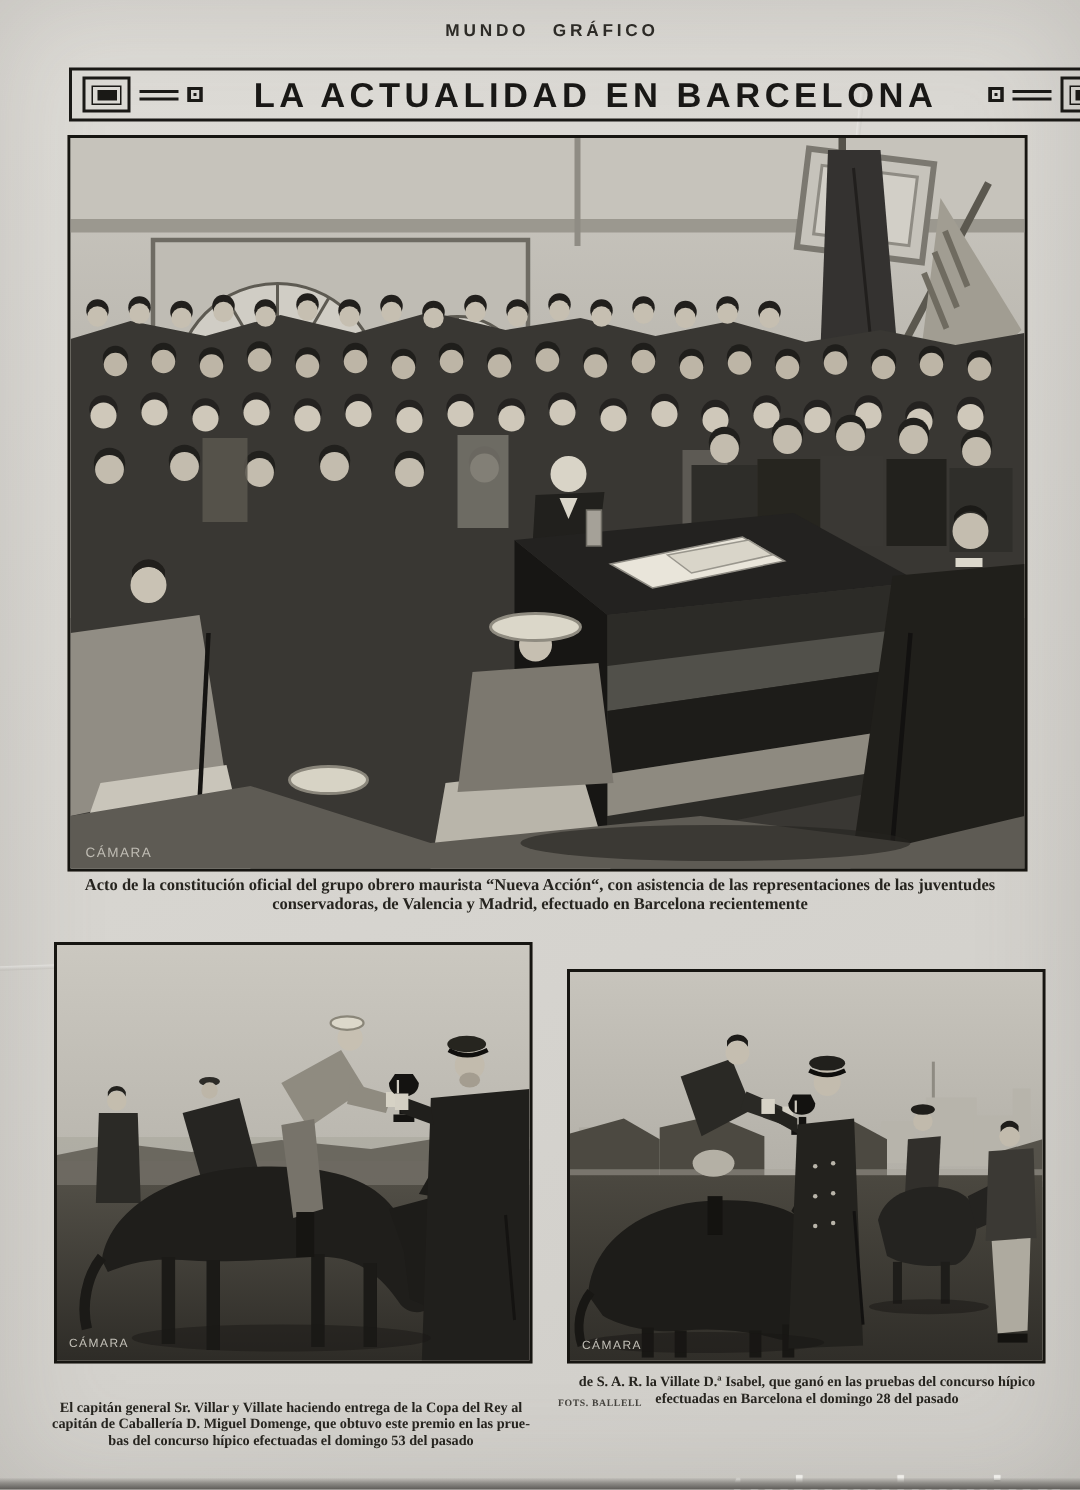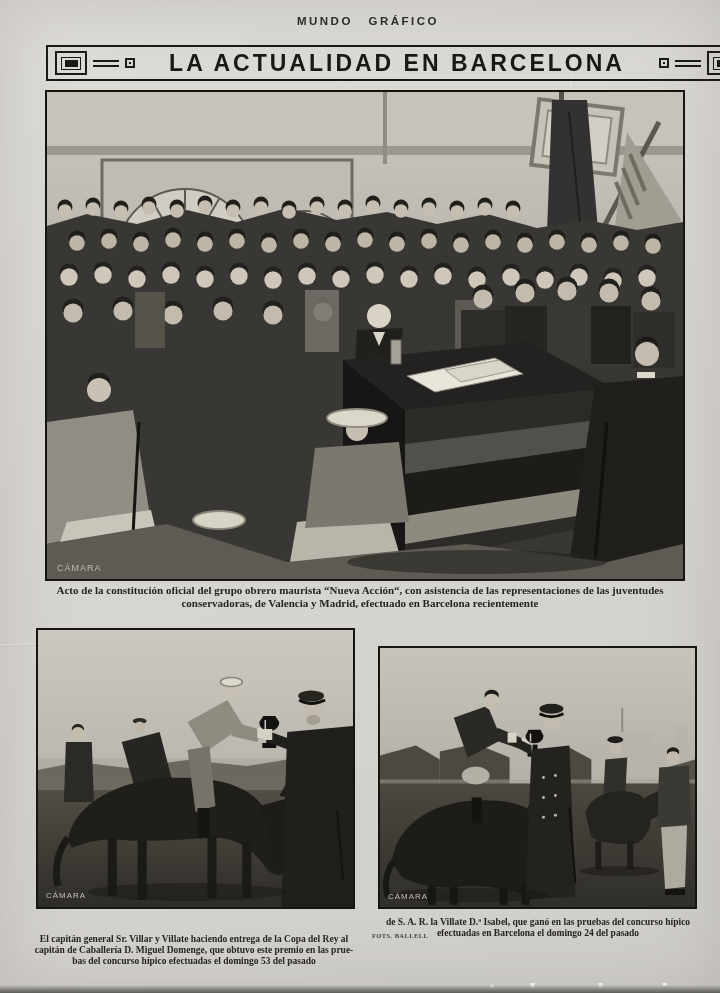--- a/index.html
+++ b/index.html
@@ -477,20 +477,20 @@
   <div class="caption" id="left-caption">
     <span class="cap-line">El capitán general Sr. Villar y Villate haciendo entrega de la Copa del Rey al</span>
     <span class="cap-line">capitán de Caballería D. Miguel Domenge, que obtuvo este premio en las prue-</span>
     <span class="cap-line">bas del concurso hípico efectuadas el domingo 53 del pasado</span>
   </div>
 
   <div class="caption" id="right-caption">
     <span class="cap-line">de S. A. R. la Villate D.ª Isabel, que ganó en las pruebas del concurso hípico</span>
     <span class="cap-line" id="right-caption-lastline">
       <span id="photographer-credit">FOTS. BALLELL</span>
-      <span>efectuadas en Barcelona el domingo 24 del pasado</span>
+      <span>efectuadas en Barcelona el domingo 28 del pasado</span>
     </span>
   </div>
 
   <div id="site-watermark">todocoleccion</div>
   <div id="bottom-edge"></div>
 
 </div>
 
 </body></html>

